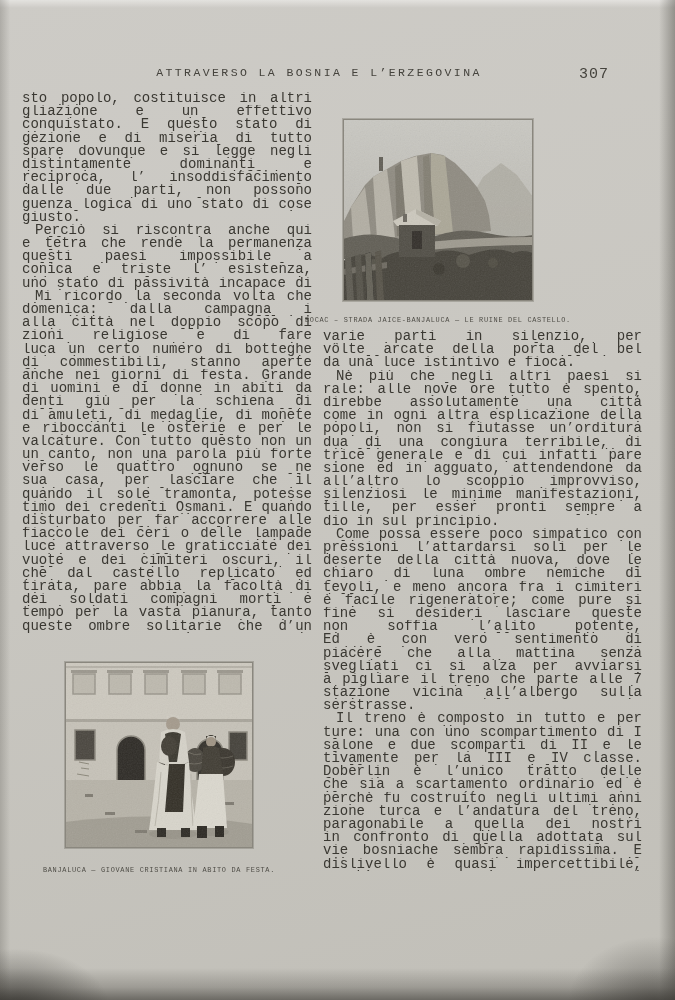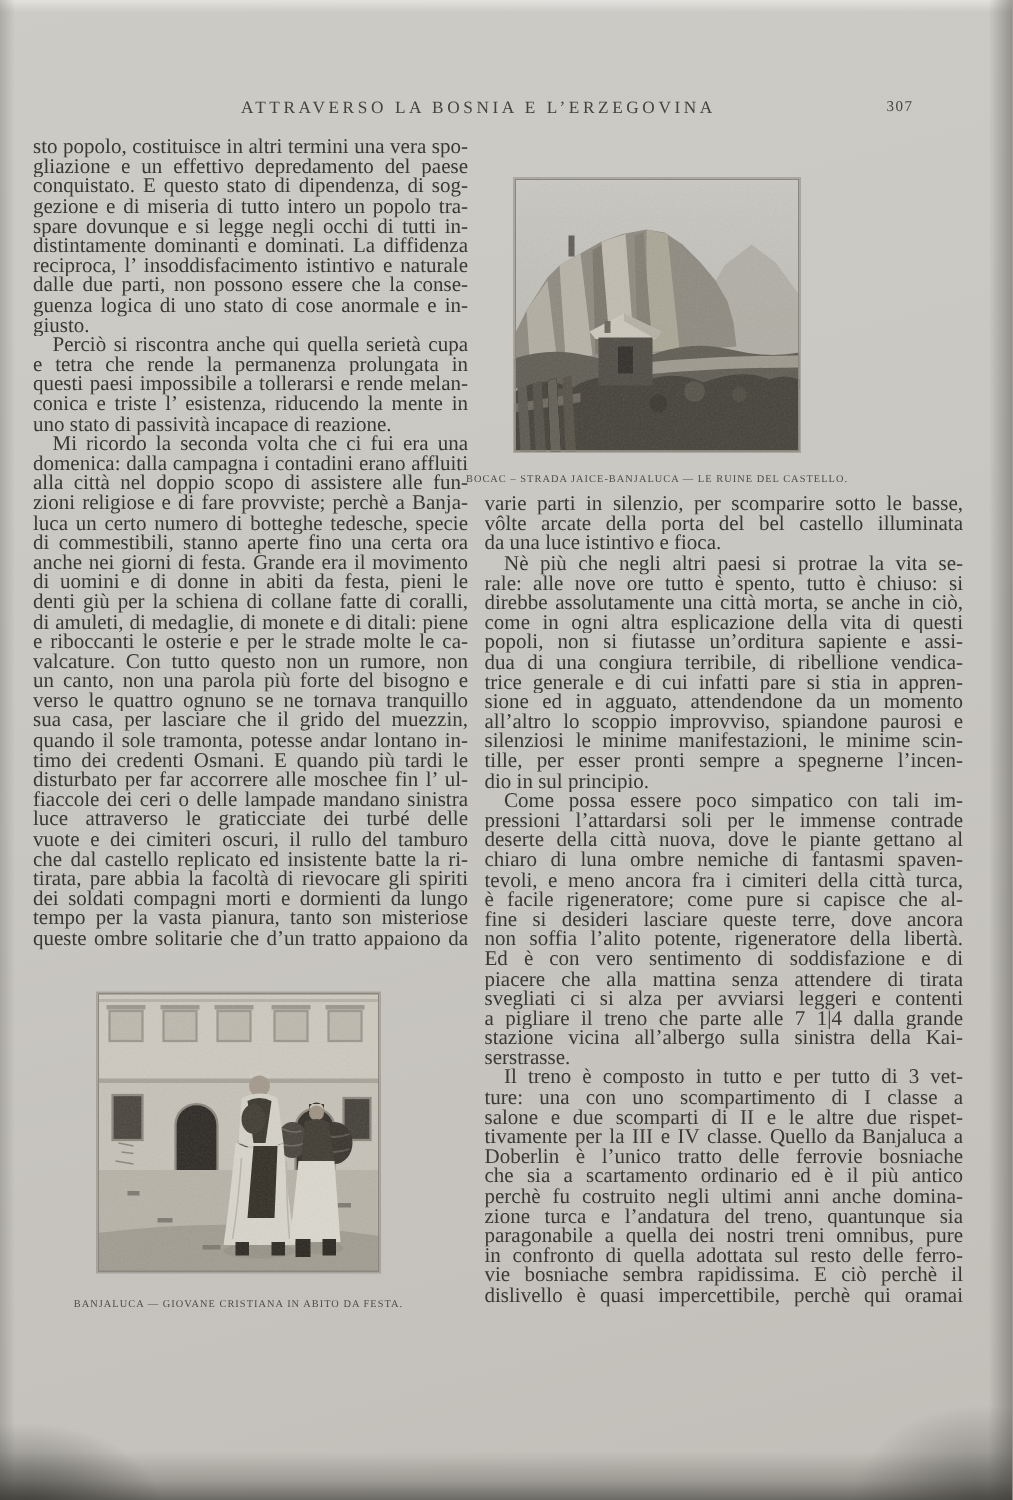--- a/index.html
+++ b/index.html
@@ -1,23 +1,23 @@
 <!DOCTYPE html>
 <html><head>
 <meta charset="utf-8">
 <style>
   html,body{margin:0;padding:0;}
   body{width:675px;height:1000px;overflow:hidden;background:#98968f;}
   .page{position:relative;width:675px;height:1000px;overflow:hidden;
         background:linear-gradient(165deg,#cdcbc6 0%,#c9c7c1 45%,#c1bfb8 100%);
-        font-family:Liberation Serif, serif;color:#3d3b35;}
+        font-family:Liberation Mono, monospace;color:#3d3b35;}
   .hdr-title{position:absolute;top:66px;left:10px;width:618px;text-align:center;
              font-size:11.5px;letter-spacing:2.4px;color:#45433d;white-space:nowrap;}
   .hdr-no{position:absolute;top:66px;left:553px;width:56px;text-align:right;
-          font-size:10px;letter-spacing:1px;color:#45433d;}
+          font-size:15px;letter-spacing:1px;color:#45433d;}
   .col{position:absolute;font-size:14px;line-height:13.2px;color:#3a3832;}
   .col-left{left:22px;top:92px;width:290px;}
   .col-right{left:323px;top:330px;width:319px;}
   .tline{text-align:justify;text-align-last:justify;height:13.2px;overflow:hidden;}
   .tline.pend{text-align-last:left;}
   .tline.ind{text-indent:13px;}
   .photo{position:absolute;box-shadow:0 0 0 1px rgba(118,114,106,.4);background:#b5b2aa;}
   .photo svg{display:block;width:100%;height:100%;}
   .photo-top{left:343px;top:119px;width:190px;height:182px;}
   .photo-bottom{left:65px;top:662px;width:188px;height:186px;}

